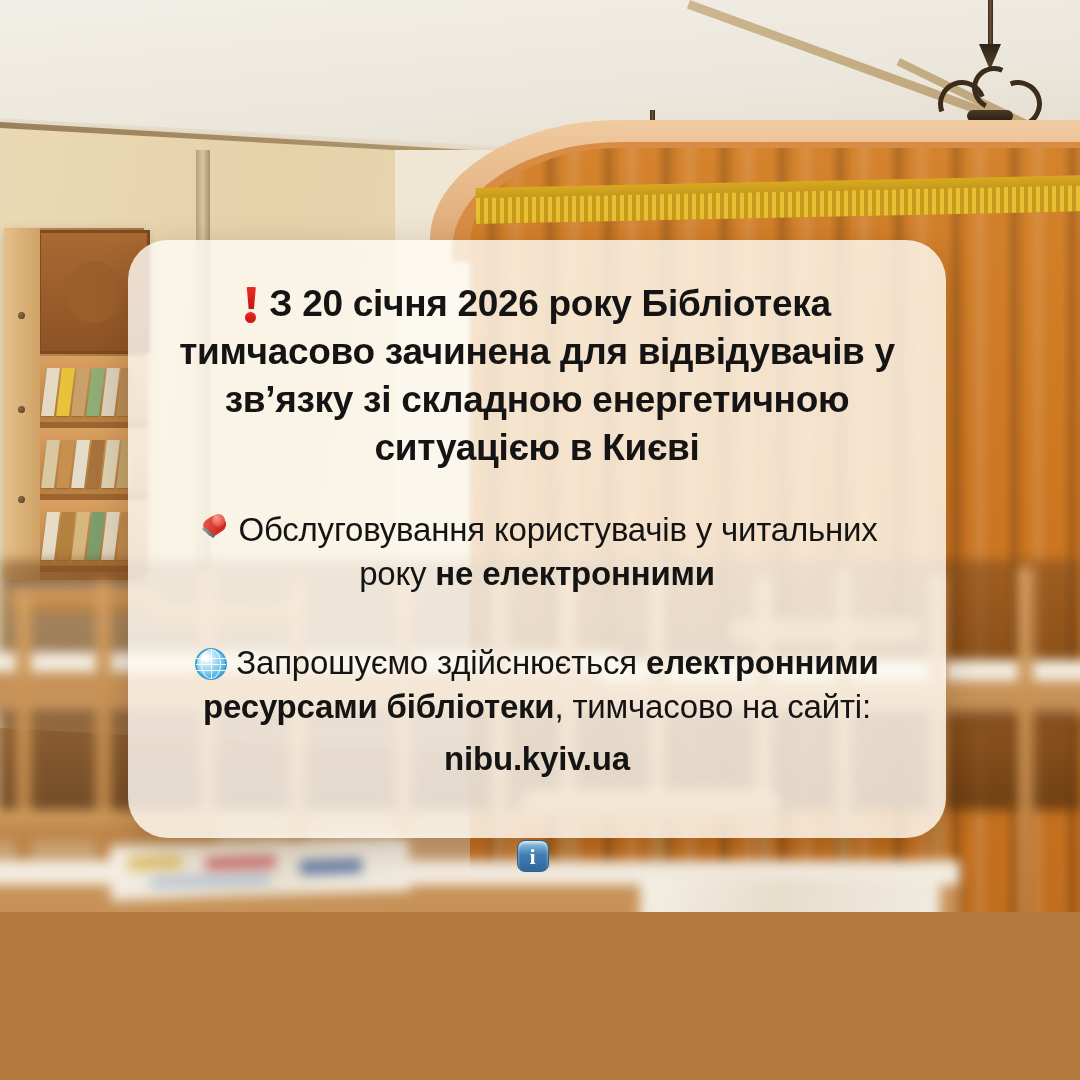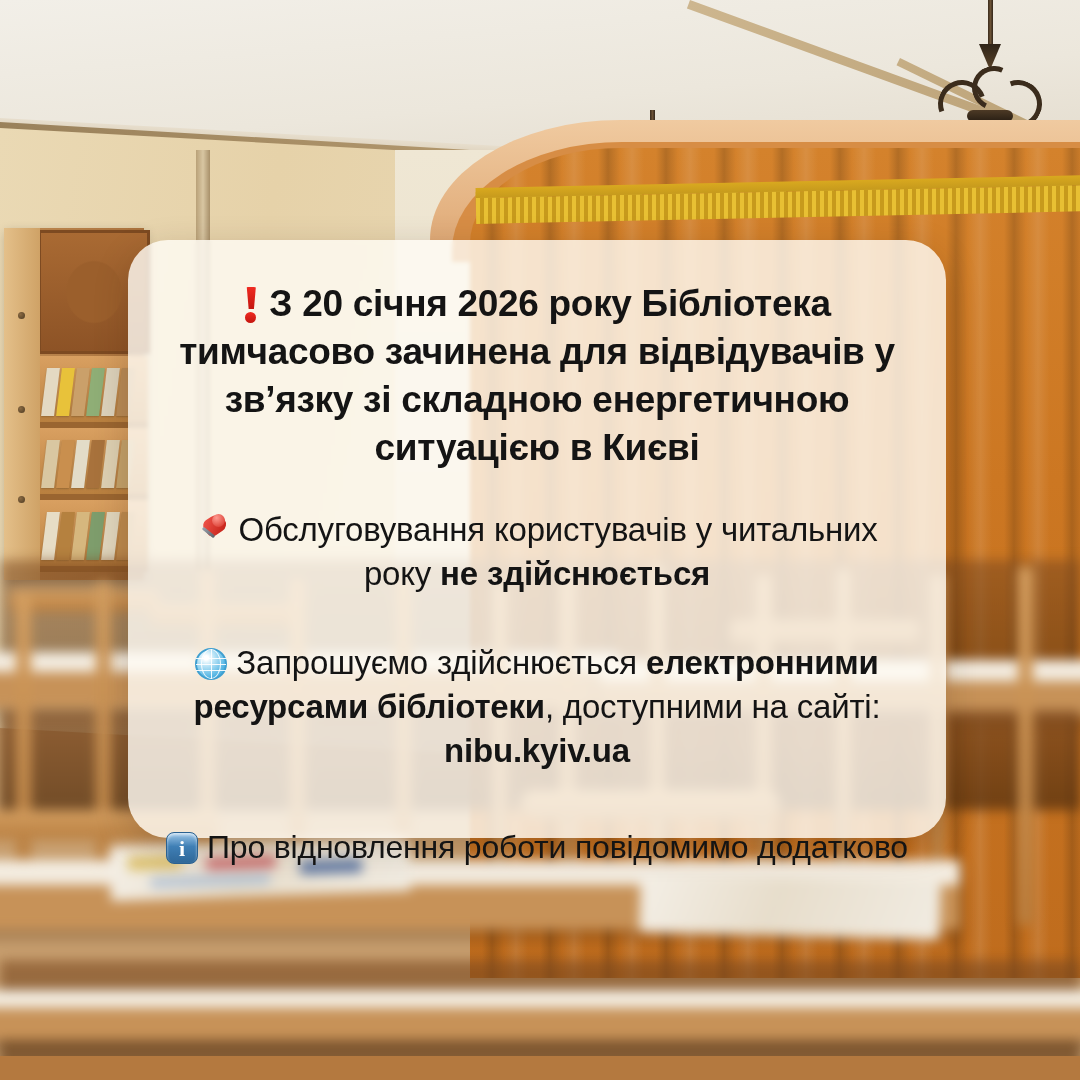--- a/index.html
+++ b/index.html
@@ -2,21 +2,21 @@
 <html lang="uk"><head>
 <meta charset="utf-8">
 <title>Library Announcement</title>
 <style>
   html,body{margin:0;padding:0;}
   body{
     width:1080px;height:1080px;overflow:hidden;
     font-family:"Liberation Sans","DejaVu Sans",sans-serif;
     background:#b4793f;
   }
-  .stage{position:relative;width:1080px;height:1056px;overflow:hidden;}
+  .stage{position:relative;width:1080px;height:912px;overflow:hidden;}
 
   
   .photo{position:absolute;inset:0;overflow:hidden;background:#c9a070;}
 
   .ceiling{position:absolute;left:0;top:0;width:1080px;height:175px;
     background:linear-gradient(175deg,#f2efe8 0%,#ece7dc 55%,#e2dacb 100%);}
   .ceiling:after{content:"";position:absolute;left:0;bottom:0;width:100%;height:14px;
     background:linear-gradient(180deg,rgba(205,192,170,.0),rgba(183,166,136,.55));}
   .cornice{position:absolute;left:0;top:118px;width:620px;height:26px;
     background:linear-gradient(180deg,#e7decd,#cdbc9d);
@@ -137,21 +137,21 @@
     font-size:37px;line-height:1.30;font-weight:700;letter-spacing:-.3px;
     margin:6px 0 0 0;
   }
   .para{
     font-size:33px;line-height:1.32;font-weight:400;letter-spacing:-.2px;
   }
   .para b{font-weight:700;}
   .p-pin{margin-top:36px;}
   .p-web{margin-top:46px;}
   .p-info{margin-top:54px;font-size:32px;}
-  .url{font-weight:700;display:block;margin-top:0;}
+  .url{font-weight:700;display:block;margin-top:8px;}
 
   
   .emo{display:inline-block;vertical-align:-4px;position:relative;}
 
   .emo-bang{width:16px;height:34px;vertical-align:-5px;margin-right:10px;}
   .emo-bang .bar{position:absolute;left:2px;top:0;width:12px;height:22px;border-radius:3px;
     background:linear-gradient(180deg,#ef2b22,#c4150f);
     clip-path:polygon(12% 0,88% 0,72% 100%,28% 100%);}
   .emo-bang .dot{position:absolute;left:2px;top:25px;width:11px;height:11px;border-radius:50%;
     background:linear-gradient(180deg,#ef2b22,#c4150f);}
@@ -308,31 +308,31 @@
 
     <div class="block headline">
       <span class="emo emo-bang">
         <span class="bar"></span><span class="dot"></span>
       </span><span>З 20 січня 2026 року Бібліотека тимчасово зачинена для відвідувачів у зв’язку зі складною енергетичною ситуацією в Києві</span>
     </div>
 
     <div class="block para p-pin">
       <span class="emo emo-pin">
         <span class="head"></span><span class="needle"></span><span class="cap"></span>
-      </span><span>Обслуговування користувачів у читальних року </span><b>не здійснюється</b>
+      </span><span>Обслуговування користувачів у читальних року </span><b>не електронними</b>
     </div>
 
     <div class="block para p-web">
       <span class="emo emo-globe">
         <span class="ball"></span><span class="mer"></span><span class="mer m2"></span>
         <span class="par p1"></span><span class="par p2"></span><span class="par p3"></span>
-      </span><span>Запрошуємо здійснюється </span><b>електронними ресурсами бібліотеки</b><span>, доступними на сайті:</span>
+      </span><span>Запрошуємо здійснюється </span><b>електронними ресурсами бібліотеки</b><span>, тимчасово на сайті:</span>
       <span class="url">nibu.kyiv.ua</span>
     </div>
 
     <div class="block para p-info">
       <span class="emo emo-info">
         <span class="sq"></span><span class="i">i</span>
-      </span><span>Про відновлення роботи повідомимо додатково</span>
+      </span>
     </div>
 
   </div>
 </div>
 
 </body></html>

